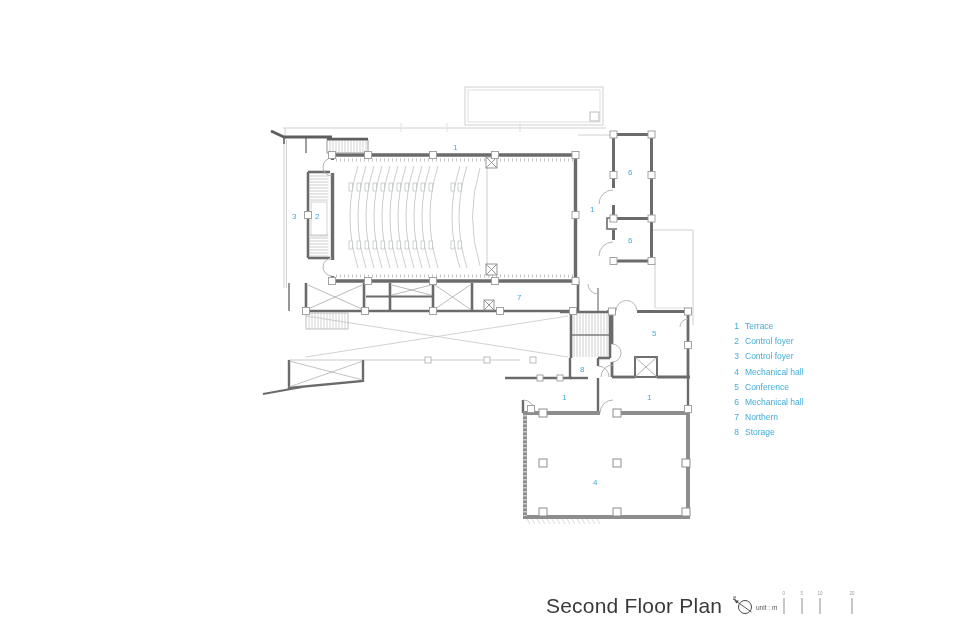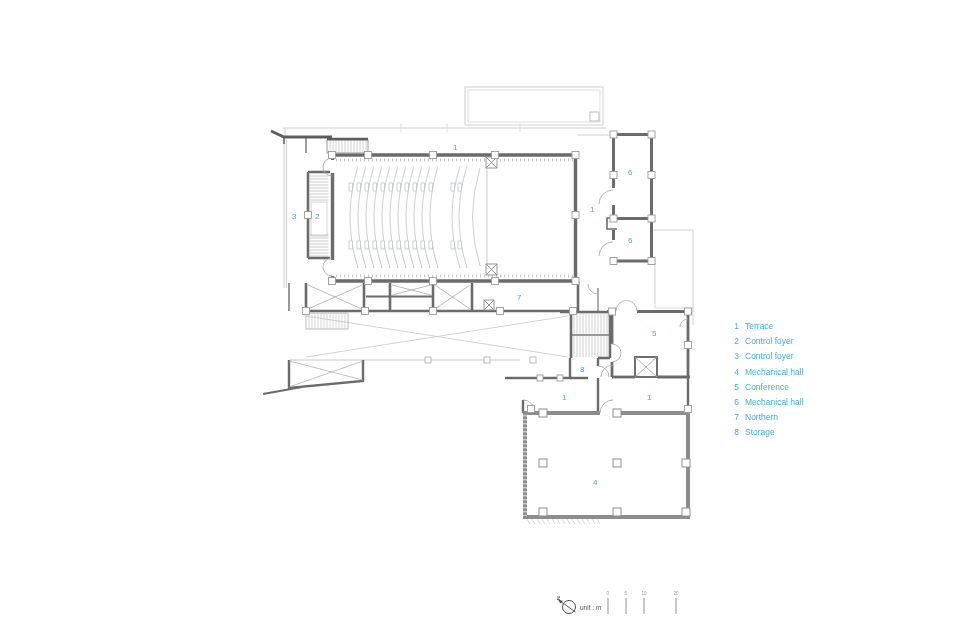--- a/index.html
+++ b/index.html
@@ -326,20 +326,21 @@
   <div class="legend-row"><span class="legend-num">2</span><span>Control foyer</span></div>
   <div class="legend-row"><span class="legend-num">3</span><span>Control foyer</span></div>
   <div class="legend-row"><span class="legend-num">4</span><span>Mechanical hall</span></div>
   <div class="legend-row"><span class="legend-num">5</span><span>Conference</span></div>
   <div class="legend-row"><span class="legend-num">6</span><span>Mechanical hall</span></div>
   <div class="legend-row"><span class="legend-num">7</span><span>Northern</span></div>
   <div class="legend-row"><span class="legend-num">8</span><span>Storage</span></div>
 </div>
 
 <div id="titlebar">
+  <span id="main-title">Second Floor Plan</span>
   <svg id="title-extras" width="145" height="36" viewBox="0 0 145 36">
     <g stroke="#4a4a4a" fill="none">
       <circle cx="17" cy="19" r="6.5" stroke-width="1"></circle>
       <line x1="23.5" y1="24" x2="6.5" y2="12" stroke-width="0.9"></line>
       <path d="M6.5,12 L11,12.8 L8.3,15.5 Z" fill="#4a4a4a" stroke="none"></path>
       <path d="M5,9 l3,0 l-3,2.5 l3,0" stroke-width="0.7"></path>
     </g>
     <text class="unit-label" x="28" y="21.5">unit : m</text>
     <g stroke="#8f8f8f" stroke-width="1">
       <line x1="56" y1="10" x2="56" y2="26"></line>

